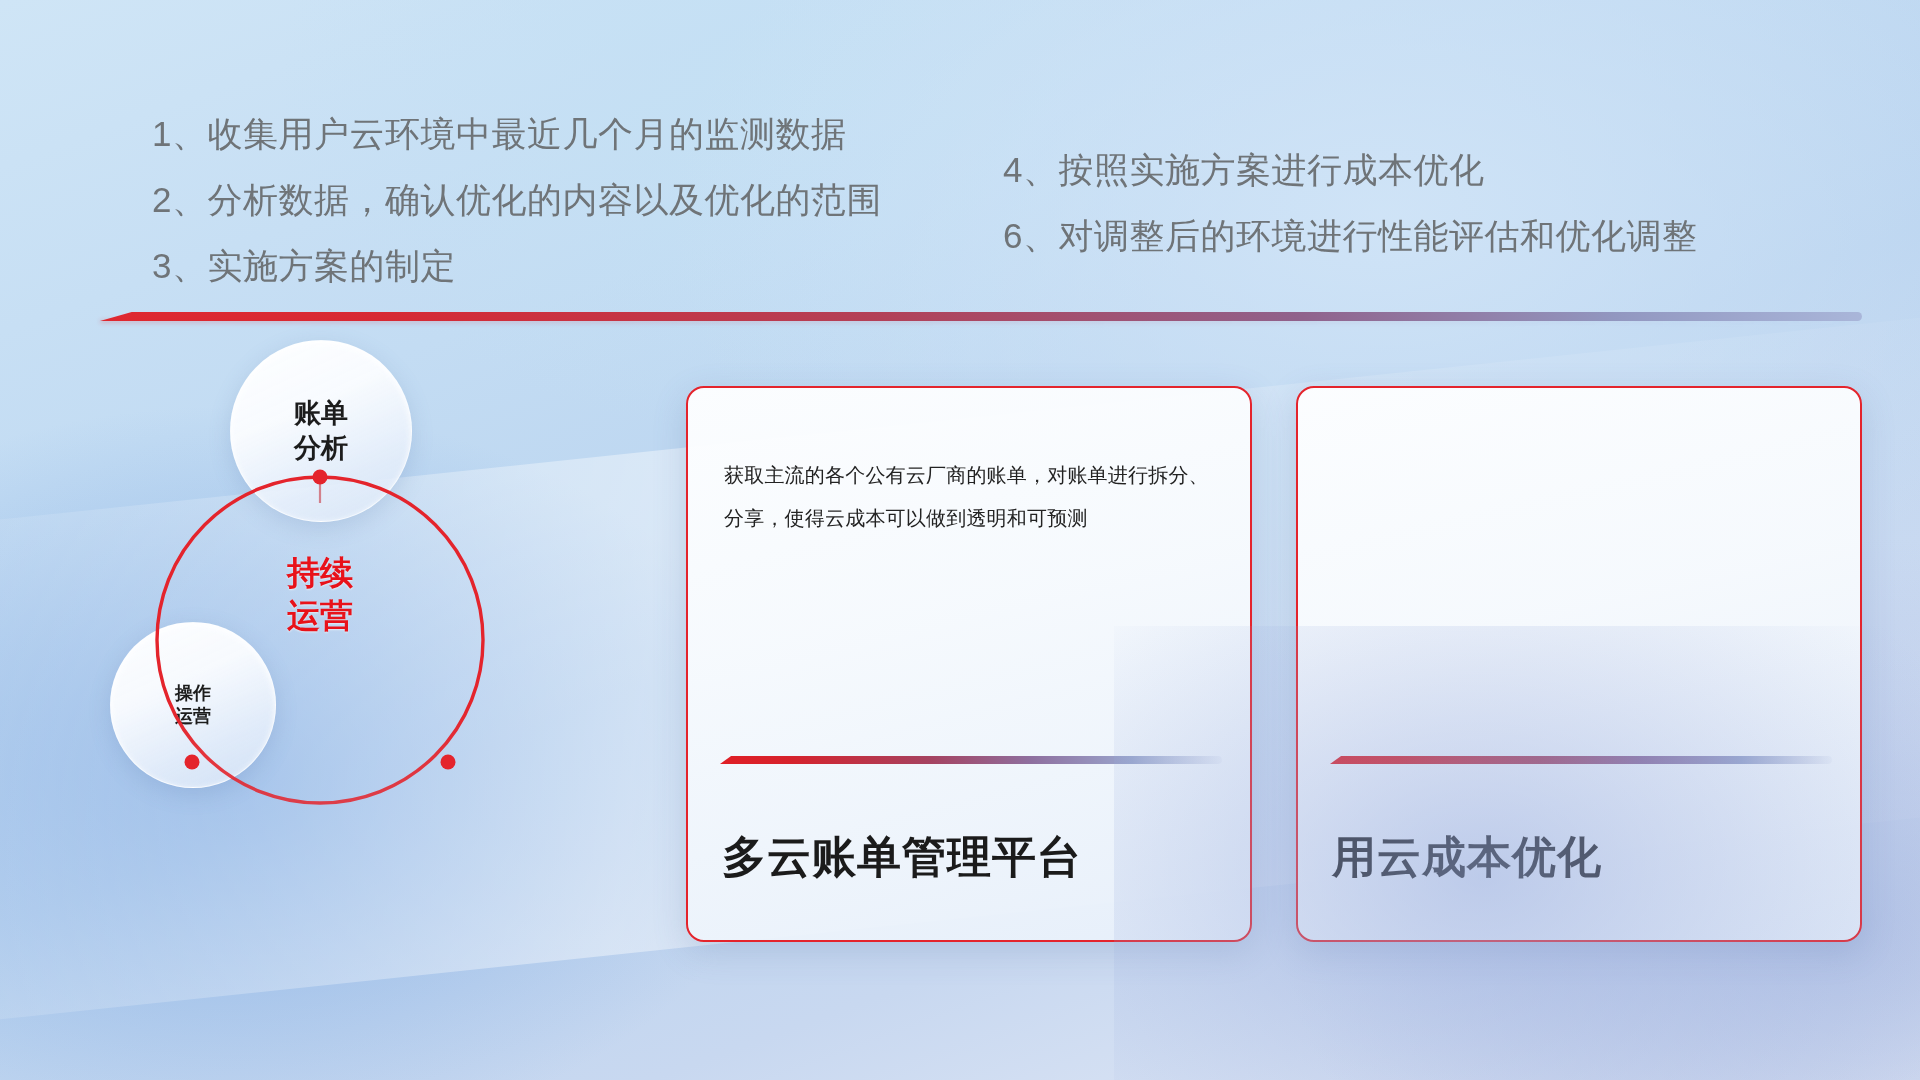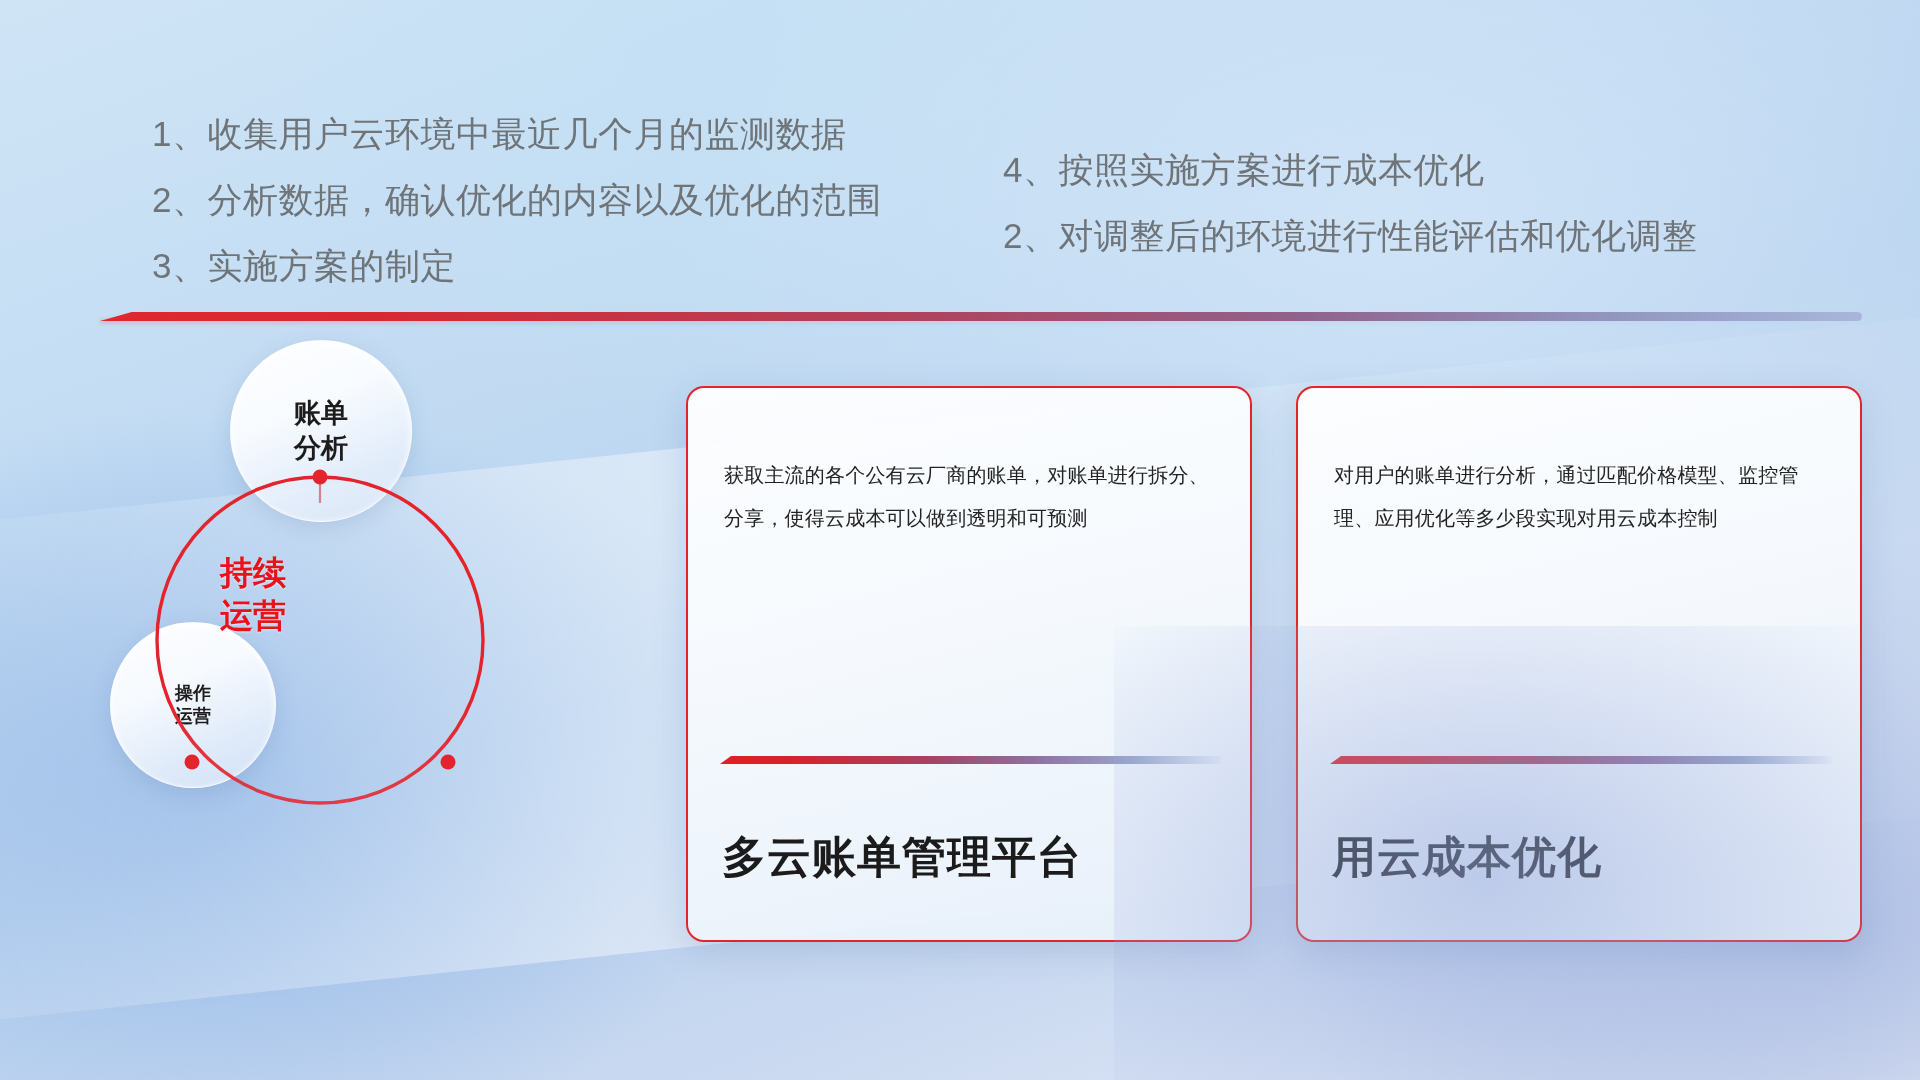--- a/index.html
+++ b/index.html
@@ -121,20 +121,21 @@
   #bubble-right {
     left: 272px; top: 282px;
     width: 164px; height: 164px;
     font-size: 25px;
   }
   #center-label {
     position: absolute;
     left: 130px;
     top: 212px;
     width: 200px;
+    text-align: center;
     color: #e8121a;
     font-weight: bold;
     font-size: 33px;
     line-height: 1.3;
     z-index: 6;
     text-shadow: 0 1px 2px rgba(255,255,255,0.6);
   }
   #venn-svg {
     position: absolute;
     left: 0; top: 0;
@@ -196,21 +197,21 @@
 <div id="stage">
 
   <div class="steps left">
     <div class="step-line">1、收集用户云环境中最近几个月的监测数据</div>
     <div class="step-line">2、分析数据，确认优化的内容以及优化的范围</div>
     <div class="step-line">3、实施方案的制定</div>
   </div>
 
   <div class="steps right">
     <div class="step-line">4、按照实施方案进行成本优化</div>
-    <div class="step-line">2、对调整后的环境进行性能评估和优化调整</div>
+    <div class="step-line">6、对调整后的环境进行性能评估和优化调整</div>
   </div>
 
   <div class="header-rule-shadow"></div>
   <div class="header-rule"></div>
 
   <div id="venn">
 
     <svg id="venn-svg" viewBox="0 0 560 600">
       <defs>
         <linearGradient id="ringFade" x1="0" y1="0" x2="0" y2="1">
@@ -250,18 +251,17 @@
     </div>
   </div>
 
   <div class="card" id="card-1">
     <div class="card-body">获取主流的各个公有云厂商的账单，对账单进行拆分、分享，使得云成本可以做到透明和可预测</div>
     <div class="card-rule"></div>
     <div class="card-title">多云账单管理平台</div>
   </div>
 
   <div class="card" id="card-2">
-    <div class="card-body">对用户的账单进行分析，通过匹配价格模型、监控管理、应用优化等多少段实现对用云成本控制</div>
     <div class="card-rule"></div>
     <div class="card-title">用云成本优化</div>
   </div>
 
 </div>
 
 </body></html>

